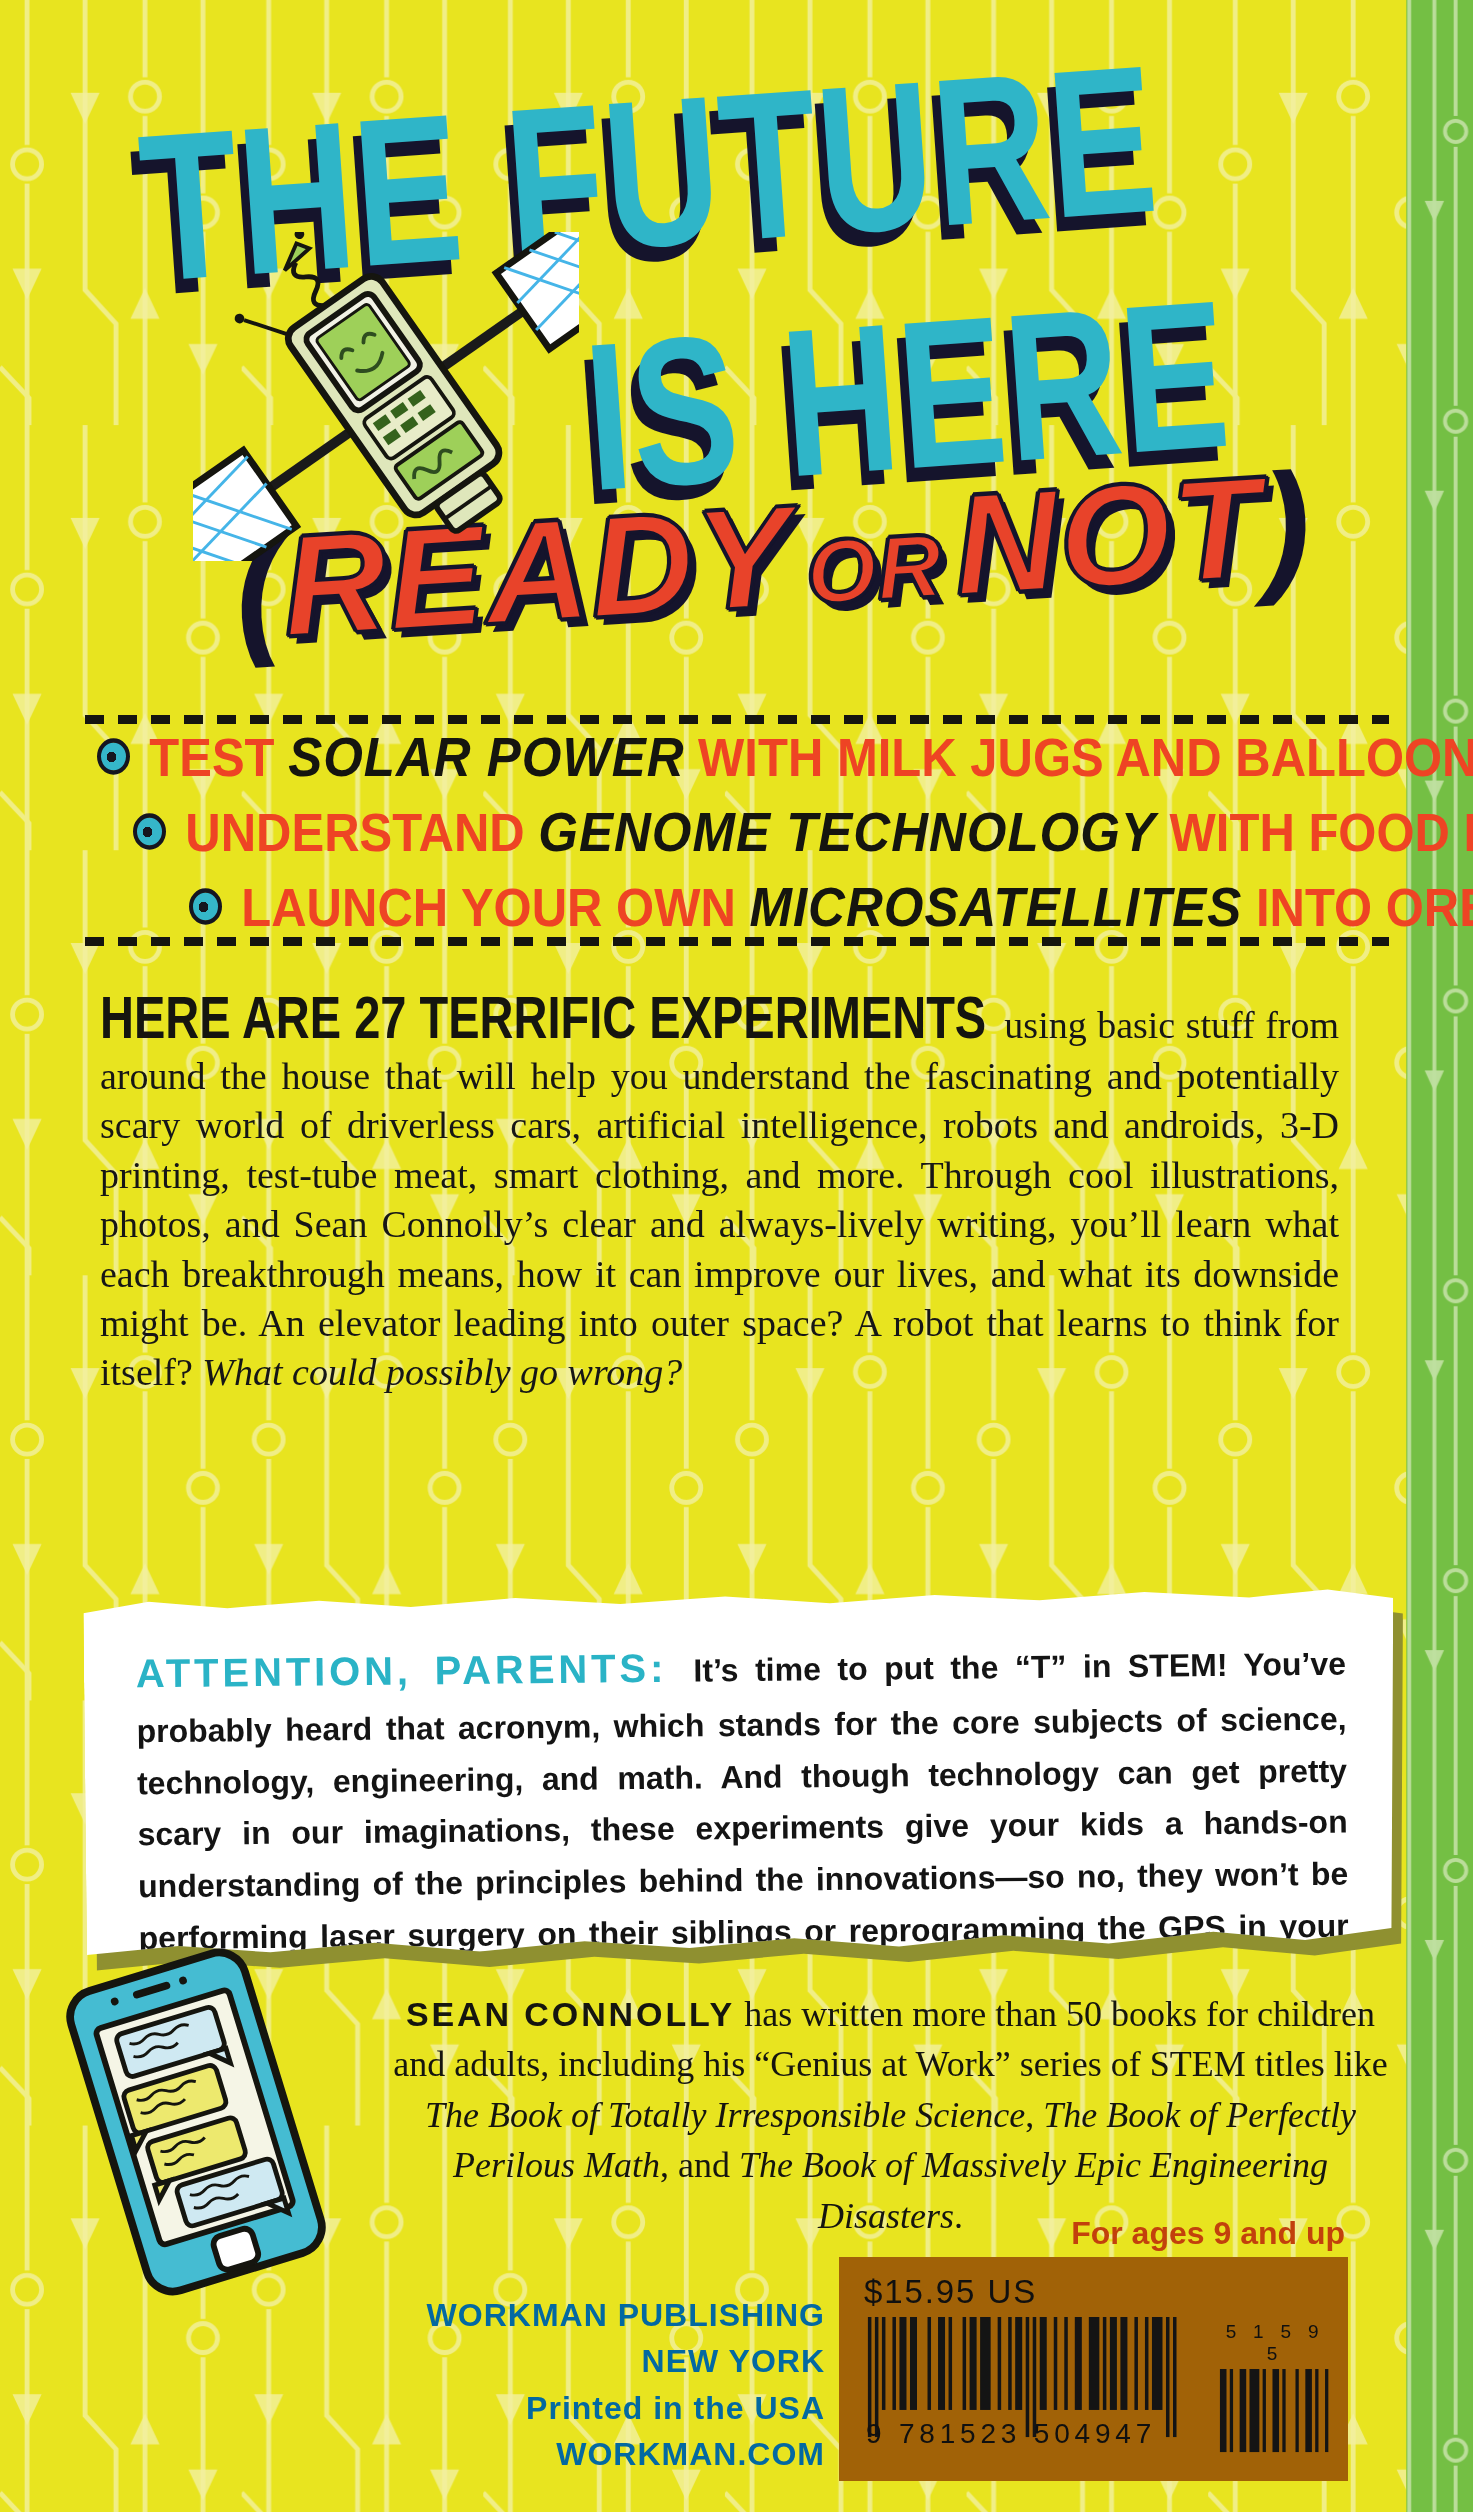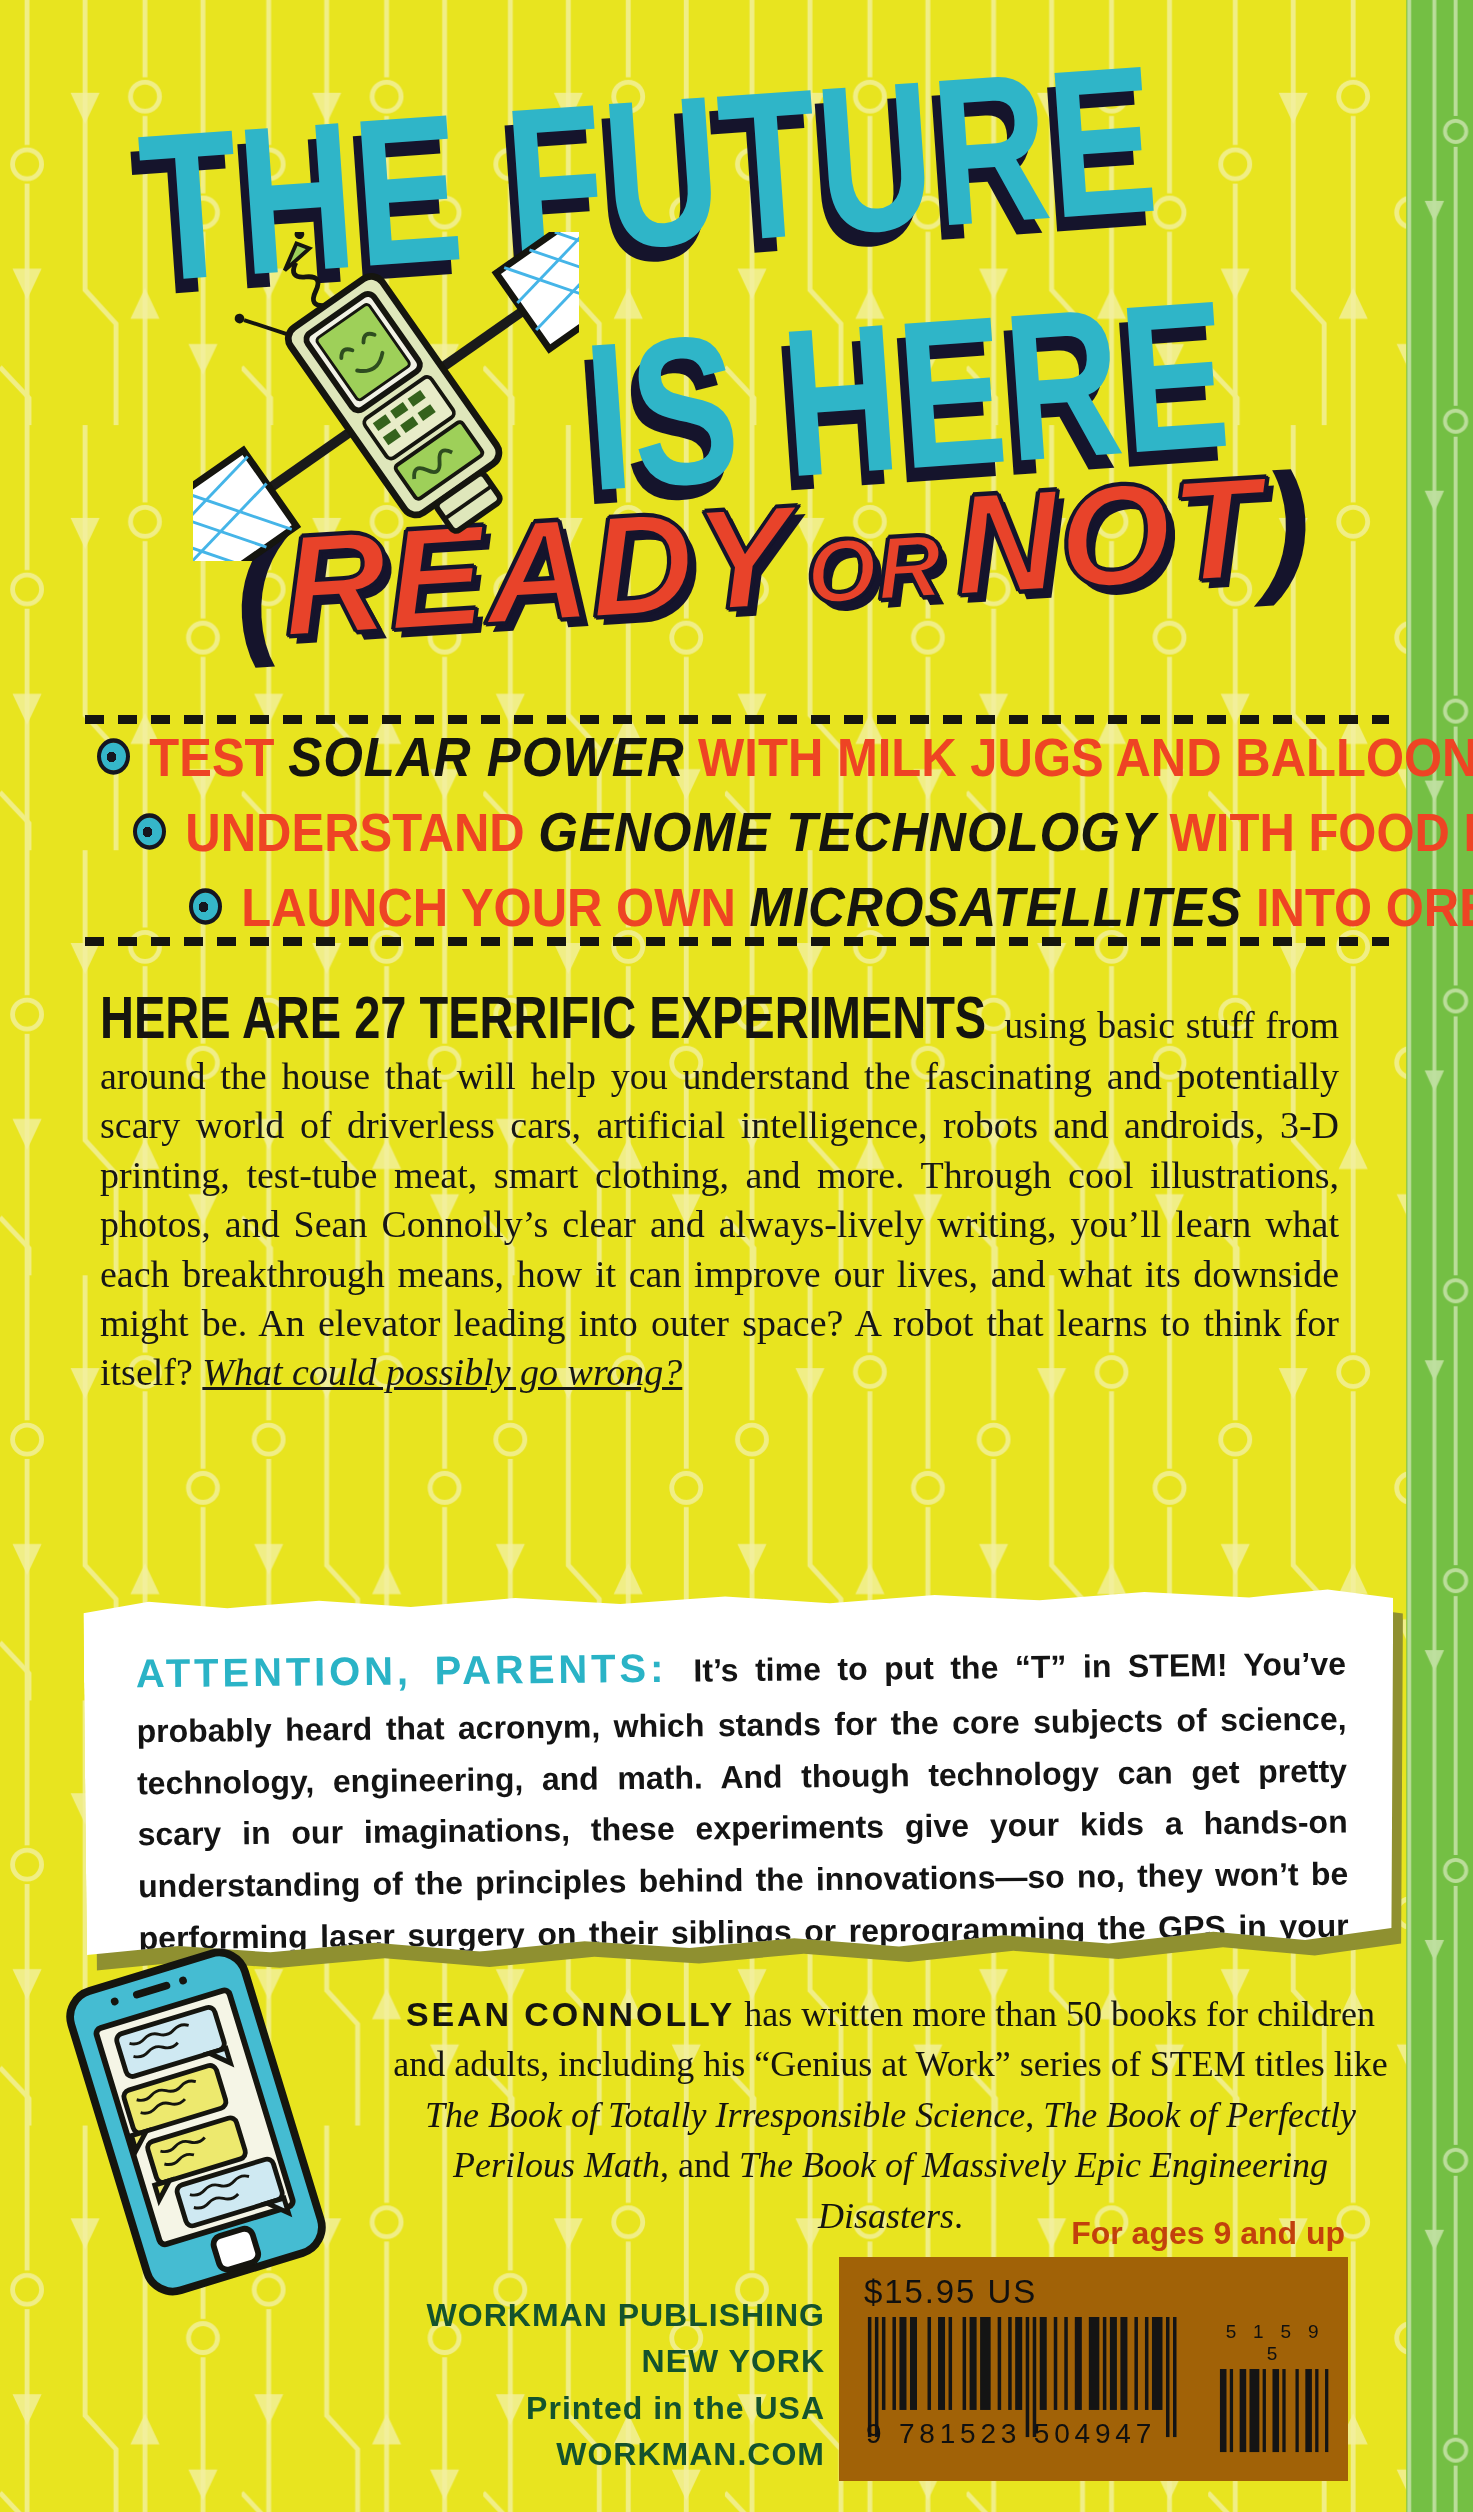--- a/index.html
+++ b/index.html
@@ -57,21 +57,21 @@
   .description {
     position:absolute; left:100px; top:991px; width:1239px;
     font-family:"Liberation Serif", serif; font-size:38px; line-height:1.3;
     color:#161616; text-align:justify;
   }
   .desc-lead {
     font-family:"Liberation Sans", sans-serif; font-weight:700; font-size:47px;
     display:inline-block; transform:scaleY(1.25); transform-origin:0 80%;
     letter-spacing:0px; margin-right:7.7px; color:#15150f;
   }
-  .desc-italic { font-style:italic;text-decoration:underline; }
+  .desc-italic { font-style:italic; }
 
   
   .parents-wrap { position:absolute; left:85px; top:1592px; width:1310px; height:359px;
     --torn: polygon(0% 4%, 5% 1%, 11% 3%, 18% 1.2%, 25% 3.2%, 33% 1%, 41% 3%, 49% 1.2%,
       57% 3.4%, 65% 1.4%, 73% 3.2%, 81% 1.2%, 89% 3%, 95% 1%, 100% 3.6%,
       99.6% 95.5%, 93% 98.6%, 86% 96%, 78% 99%, 70% 96.4%, 62% 99.2%, 54% 96.6%,
       46% 99%, 38% 96.8%, 30% 99.4%, 22% 96.6%, 14% 99%, 7% 97%, 0% 99.2%);
   }
   .torn-shadow { position:absolute; inset:0; background:#8f9030;
     clip-path:var(--torn); transform:translate(9.7px,15.5px) rotate(-0.6deg); }
@@ -100,21 +100,21 @@
   .isbn  { position:absolute; right:19.3px; top:15.5px; font-size:33px; letter-spacing:1px; color:#101010; }
   .main-barcode { position:absolute; left:27px; top:60px; width:327px; }
   .main-barcode svg { display:block; width:327px; height:122px; }
   .main-digits { font-size:28px; letter-spacing:4.8px; color:#101010; margin-top:-21px; white-space:nowrap; }
   .addon { position:absolute; left:379px; top:64px; width:114px; text-align:center; }
   .addon-digits { font-size:19px; letter-spacing:5.8px; color:#101010; }
   .addon svg { display:block; width:114px; height:85px; margin-top:3.9px; }
   svg.barcode rect { fill:#141414; }
 
   .publisher { position:absolute; right:649px; top:2292px; text-align:right;
-    font-weight:700; font-size:32px; line-height:1.45; color:#14532d; letter-spacing:1px;
+    font-weight:700; font-size:32px; line-height:1.45; color:#0369a1; letter-spacing:1px;
     white-space:nowrap; }
 
   .illus { position:absolute; }
 </style>
 </head>
 <body>
 
 <div class="page">
 
   <svg class="bg-svg" viewBox="0 0 1525 2600" preserveAspectRatio="none" aria-hidden="true">

